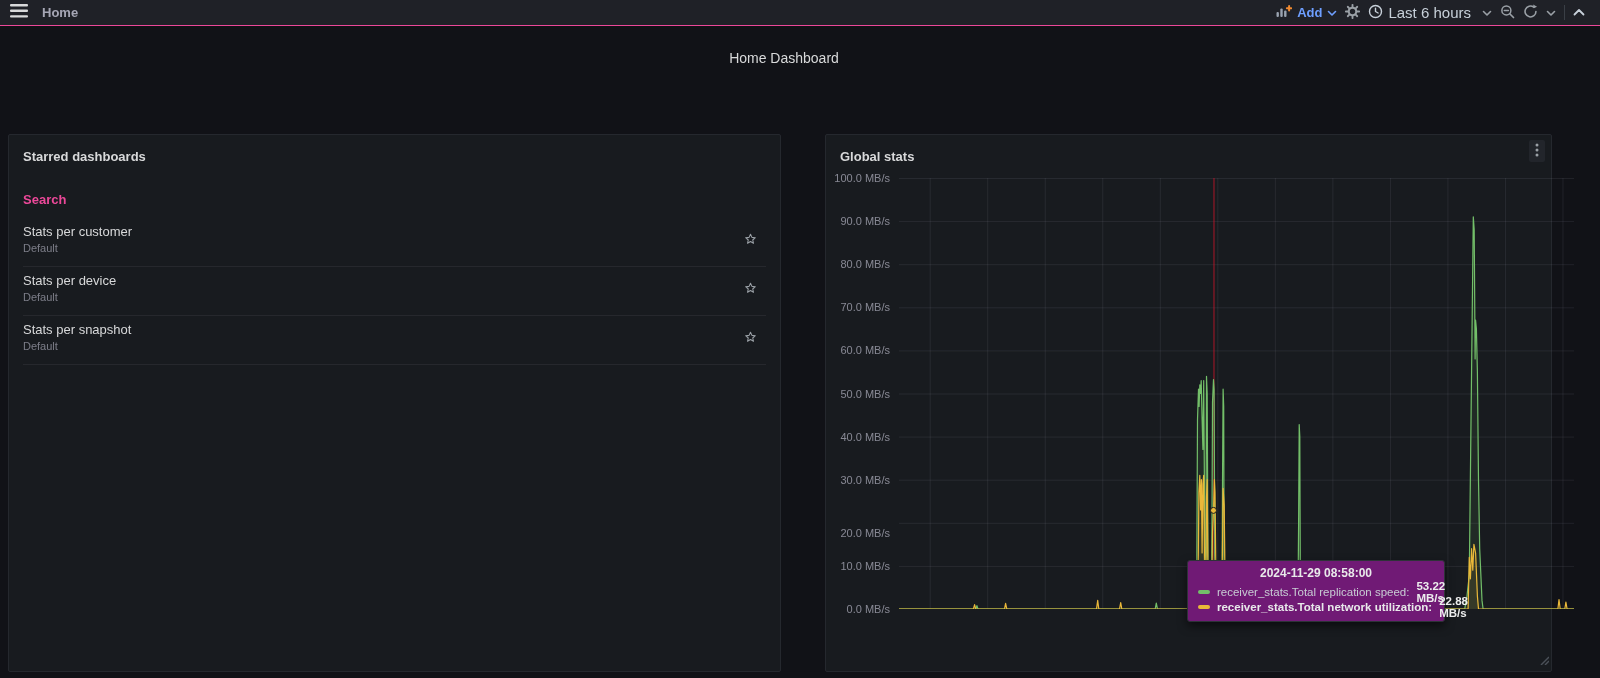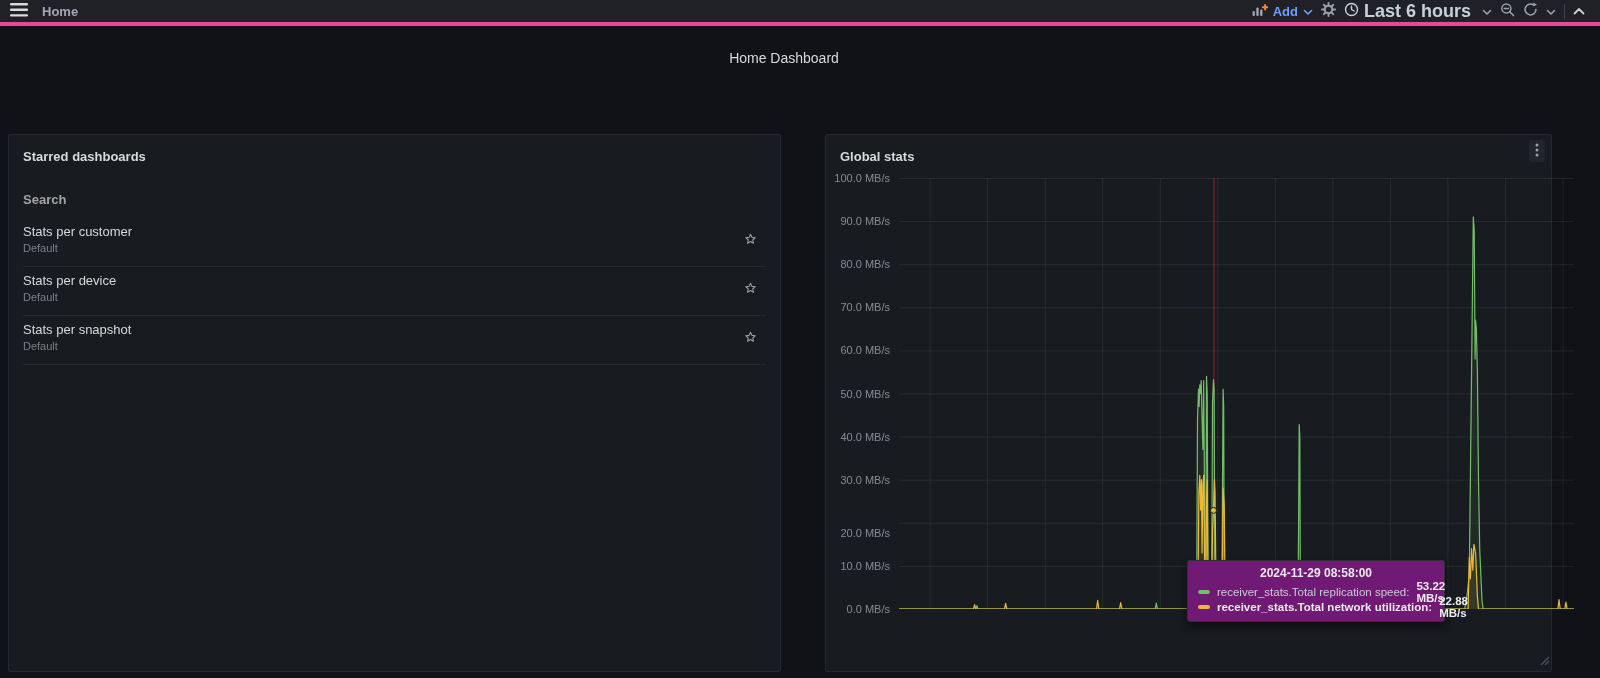--- a/index.html
+++ b/index.html
@@ -1,34 +1,34 @@
 <!DOCTYPE html>
 <html><head>
 <meta charset="utf-8">
 <style>
   html,body{margin:0;padding:0}
   body{width:1600px;height:678px;overflow:hidden;background:#111217;
        font-family:"Liberation Sans",sans-serif;color:#d8d9da;position:relative}
   .topbar{position:absolute;left:0;top:0;width:1600px;height:26px;background:#1f2127;
-          border-bottom:4px solid #ec4899;display:flex;align-items:center;
+          border-bottom:1px solid #ec4899;display:flex;align-items:center;
           justify-content:space-between;box-sizing:border-box;padding:0 15px 0 10px}
   .tb-left{display:flex;align-items:center;gap:14px}
   .tb-right{display:flex;align-items:center;gap:8px}
   .tb-title{font-size:13px;font-weight:600;color:rgba(204,204,220,0.78)}
   .iconbtn{display:flex;align-items:center;gap:5px;cursor:pointer;background:none;border:none;padding:0}
   .blue{color:#6E9FFF;font-size:13px;font-weight:600}
-  .tp-label{color:#c7d0d9;font-size:18px;font-weight:700}
+  .tp-label{color:#c7d0d9;font-size:15px;font-weight:400}
   .vdiv{width:1px;height:15px;background:#3a3f46}
   .dash-title{position:absolute;left:0;top:50px;width:1568px;text-align:center;
               font-size:14px;font-weight:500;color:#d8d9da}
   .panel{position:absolute;background:#181b1f;border:1px solid #25282e;border-radius:2px;box-sizing:border-box}
   #starred-panel{left:8px;top:134px;width:773px;height:538px}
   #stats-panel{left:825px;top:134px;width:727px;height:538px}
   .panel-title{position:absolute;left:14px;top:14px;font-size:13px;font-weight:600;color:#d8d9da}
-  .section-header{position:absolute;left:14px;top:57px;font-size:13px;font-weight:600;color:#a3a3a3}
+  .section-header{position:absolute;left:14px;top:57px;font-size:13px;font-weight:600;color:#ec4899}
   .dash-list{position:absolute;left:14px;right:14px;top:83px}
   .dash-row{position:relative;height:48px;border-bottom:1px solid rgba(204,204,220,0.08);cursor:pointer}
   .dash-row-title{position:absolute;left:0;top:6px;font-size:13px;font-weight:500;color:#d8d9da}
   .dash-row-sub{position:absolute;left:0;top:24px;font-size:11px;color:rgba(204,204,220,0.55)}
   .star-btn{position:absolute;right:8px;top:14px;background:none;border:none;padding:0;cursor:pointer}
   .kebab-btn{position:absolute;right:6px;top:5px;width:16px;height:22px;background:#22252b;
              border:none;border-radius:2px;display:flex;align-items:center;justify-content:center;cursor:pointer}
   #plot-wrap{position:absolute;left:73px;top:43px;width:675px;height:431px}
   #y-axis{position:absolute;left:0;top:43px;width:64px;height:431px}
   .y-tick{position:absolute;right:0;width:64px;text-align:right;font-size:11px;

